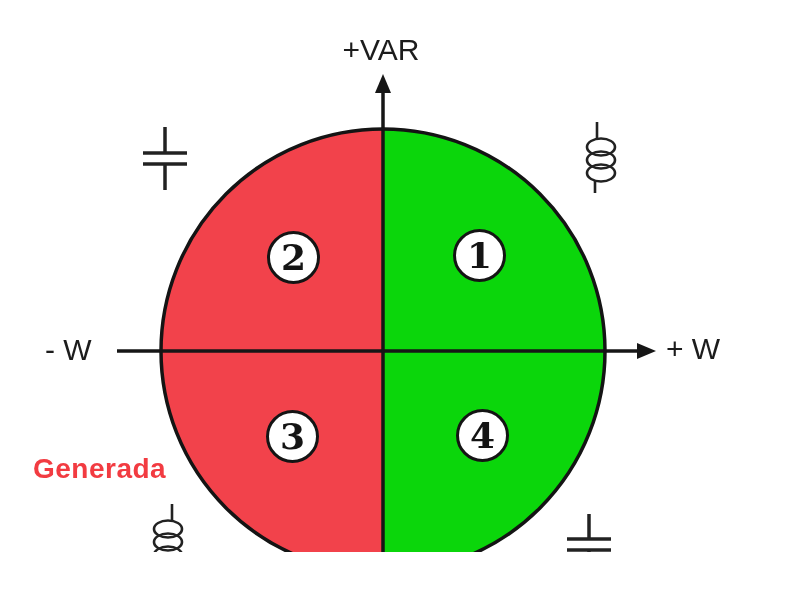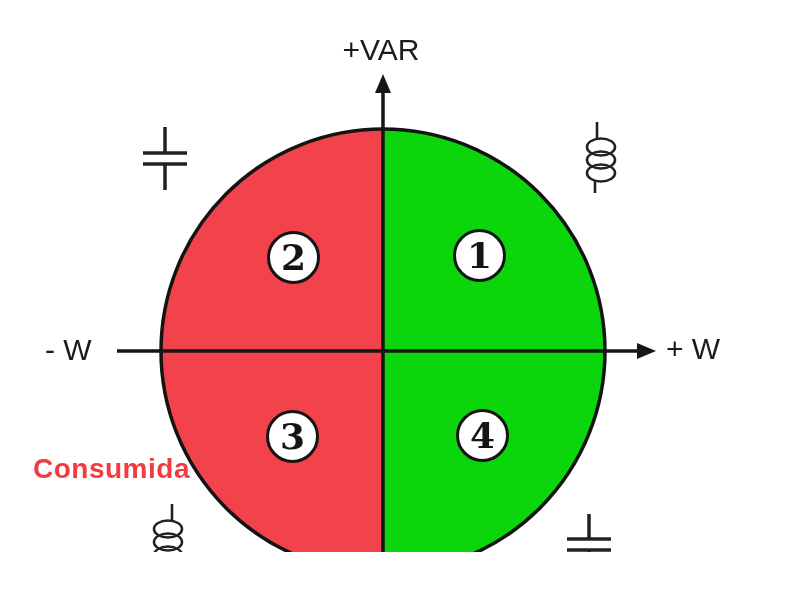--- a/index.html
+++ b/index.html
@@ -130,20 +130,20 @@
       <line x1="567" y1="539" x2="611" y2="539"></line>
       <line x1="567" y1="550" x2="611" y2="550"></line>
       <line x1="589" y1="551" x2="589" y2="574"></line>
     </g>
   </svg>
 
   <div class="axis-label label-var">+VAR</div>
   <div class="axis-label label-minus-w">- W</div>
   <div class="axis-label label-plus-w">+ W</div>
 
-  <div class="half-label label-generada">Consumida</div>
+  <div class="half-label label-generada">Generada</div>
 
   <div class="quadrant-badge badge-q1">1</div>
   <div class="quadrant-badge badge-q2">2</div>
   <div class="quadrant-badge badge-q3">3</div>
   <div class="quadrant-badge badge-q4">4</div>
 
 </div>
 
 </body></html>

